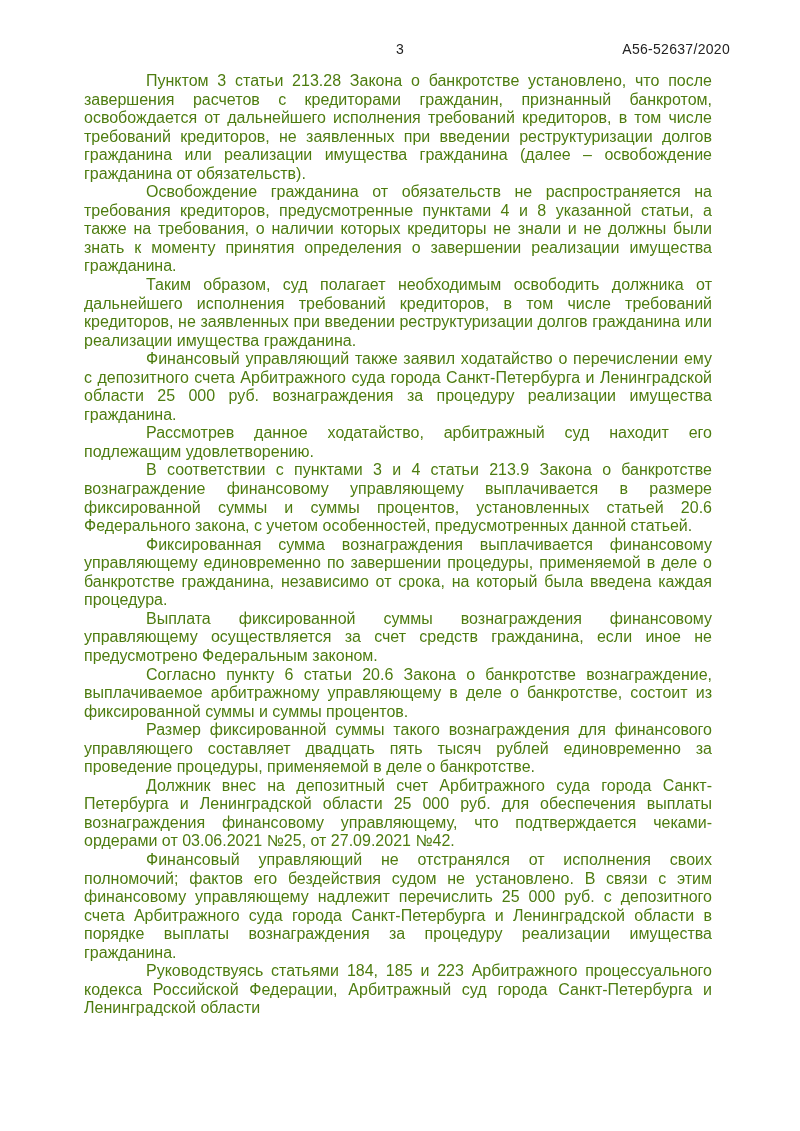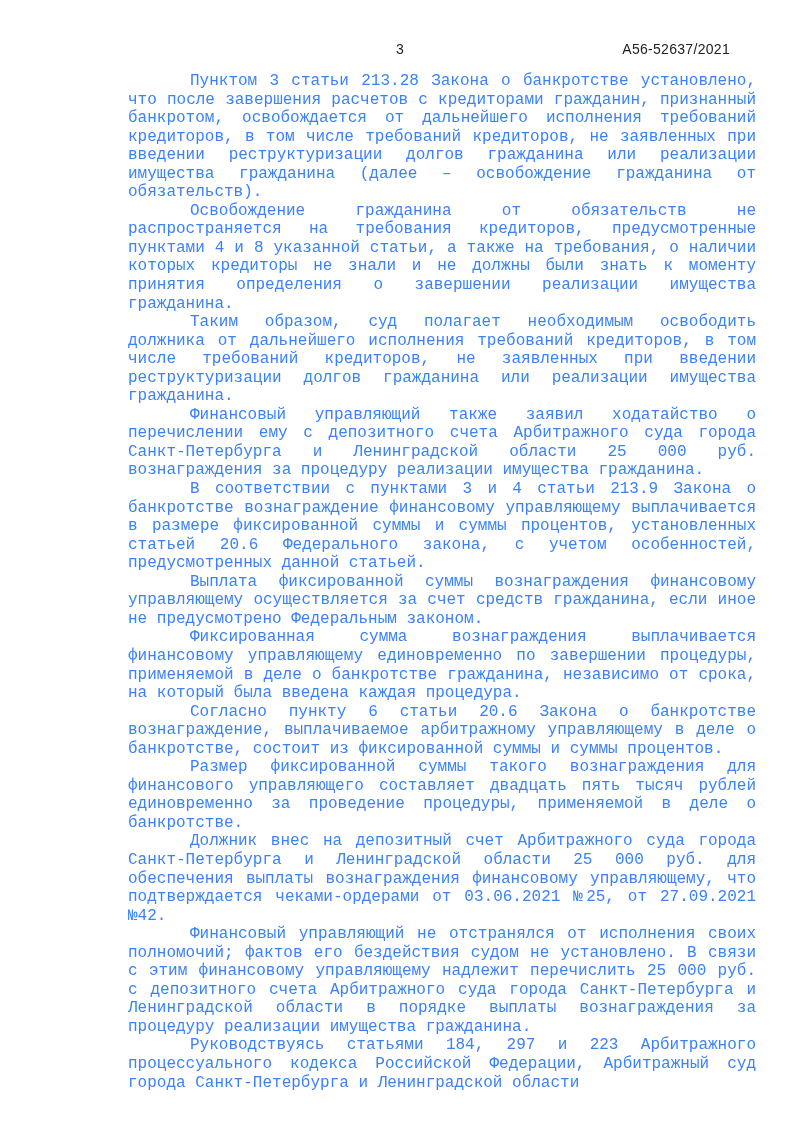--- a/index.html
+++ b/index.html
@@ -35,51 +35,51 @@
     position: absolute;
     right: 70px;
     top: 0;
     letter-spacing: 0.3px;
   }
   .doc-body {
     position: absolute;
     top: 72px;
     left: 84px;
     width: 628px;
-    font-family: Liberation Mono, monospace;
+    font-family: Liberation Sans, sans-serif;
     font-size: 16px;
     line-height: 18.55px;
     text-align: justify;
-    color: #3b82f6;
-    margin-left: 44px;
+    color: #4d7c0f;
   }
   .doc-body p {
     margin: 0;
     padding: 0;
     text-indent: 62px;
   }
 </style>
 </head>
 <body>
 
 <div class="page">
 
   <header class="page-header">
     <span class="page-number">3</span>
-    <span class="case-number">А56-52637/2021</span>
+    <span class="case-number">А56-52637/2020</span>
   </header>
 
   <main class="doc-body">
     <p>Пунктом 3 статьи 213.28 Закона о банкротстве установлено, что после завершения расчетов с кредиторами гражданин, признанный банкротом, освобождается от дальнейшего исполнения требований кредиторов, в том числе требований кредиторов, не заявленных при введении реструктуризации долгов гражданина или реализации имущества гражданина (далее – освобождение гражданина от обязательств).</p>
     <p>Освобождение гражданина от обязательств не распространяется на требования кредиторов, предусмотренные пунктами 4 и 8 указанной статьи, а также на требования, о наличии которых кредиторы не знали и не должны были знать к моменту принятия определения о завершении реализации имущества гражданина.</p>
     <p>Таким образом, суд полагает необходимым освободить должника от дальнейшего исполнения требований кредиторов, в том числе требований кредиторов, не заявленных при введении реструктуризации долгов гражданина или реализации имущества гражданина.</p>
     <p>Финансовый управляющий также заявил ходатайство о перечислении ему с депозитного счета Арбитражного суда города Санкт-Петербурга и Ленинградской области 25&nbsp;000 руб. вознаграждения за процедуру реализации имущества гражданина.</p>
+    <p>Рассмотрев данное ходатайство, арбитражный суд находит его подлежащим удовлетворению.</p>
     <p>В соответствии с пунктами 3 и 4 статьи 213.9 Закона о банкротстве вознаграждение финансовому управляющему выплачивается в размере фиксированной суммы и суммы процентов, установленных статьей 20.6 Федерального закона, с учетом особенностей, предусмотренных данной статьей.</p>
+    <p>Фиксированная сумма вознаграждения выплачивается финансовому управляющему единовременно по завершении процедуры, применяемой в деле о банкротстве гражданина, независимо от срока, на который была введена каждая процедура.</p>
     <p>Выплата фиксированной суммы вознаграждения финансовому управляющему осуществляется за счет средств гражданина, если иное не предусмотрено Федеральным законом.</p>
-    <p>Фиксированная сумма вознаграждения выплачивается финансовому управляющему единовременно по завершении процедуры, применяемой в деле о банкротстве гражданина, независимо от срока, на который была введена каждая процедура.</p>
     <p>Согласно пункту 6 статьи 20.6 Закона о банкротстве вознаграждение, выплачиваемое арбитражному управляющему в деле о банкротстве, состоит из фиксированной суммы и суммы процентов.</p>
     <p>Размер фиксированной суммы такого вознаграждения для финансового управляющего составляет двадцать пять тысяч рублей единовременно за проведение процедуры, применяемой в деле о банкротстве.</p>
     <p>Должник внес на депозитный счет Арбитражного суда города Санкт-Петербурга и Ленинградской области 25&nbsp;000 руб. для обеспечения выплаты вознаграждения финансовому управляющему, что подтверждается чеками-ордерами от 03.06.2021 №25, от 27.09.2021 №42.</p>
     <p>Финансовый управляющий не отстранялся от исполнения своих полномочий; фактов его бездействия судом не установлено. В связи с этим финансовому управляющему надлежит перечислить 25&nbsp;000 руб. с депозитного счета Арбитражного суда города Санкт-Петербурга и Ленинградской области в порядке выплаты вознаграждения за процедуру реализации имущества гражданина.</p>
-    <p>Руководствуясь статьями 184, 297 и 223 Арбитражного процессуального кодекса Российской Федерации, Арбитражный суд города Санкт-Петербурга и Ленинградской области</p>
+    <p>Руководствуясь статьями 184, 185 и 223 Арбитражного процессуального кодекса Российской Федерации, Арбитражный суд города Санкт-Петербурга и Ленинградской области</p>
   </main>
 
 </div>
 
 </body></html>

